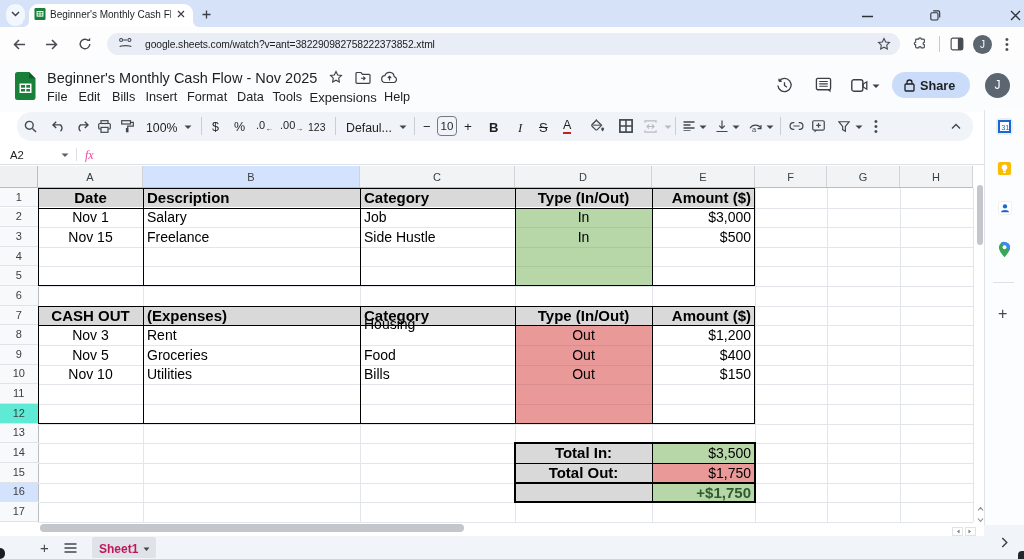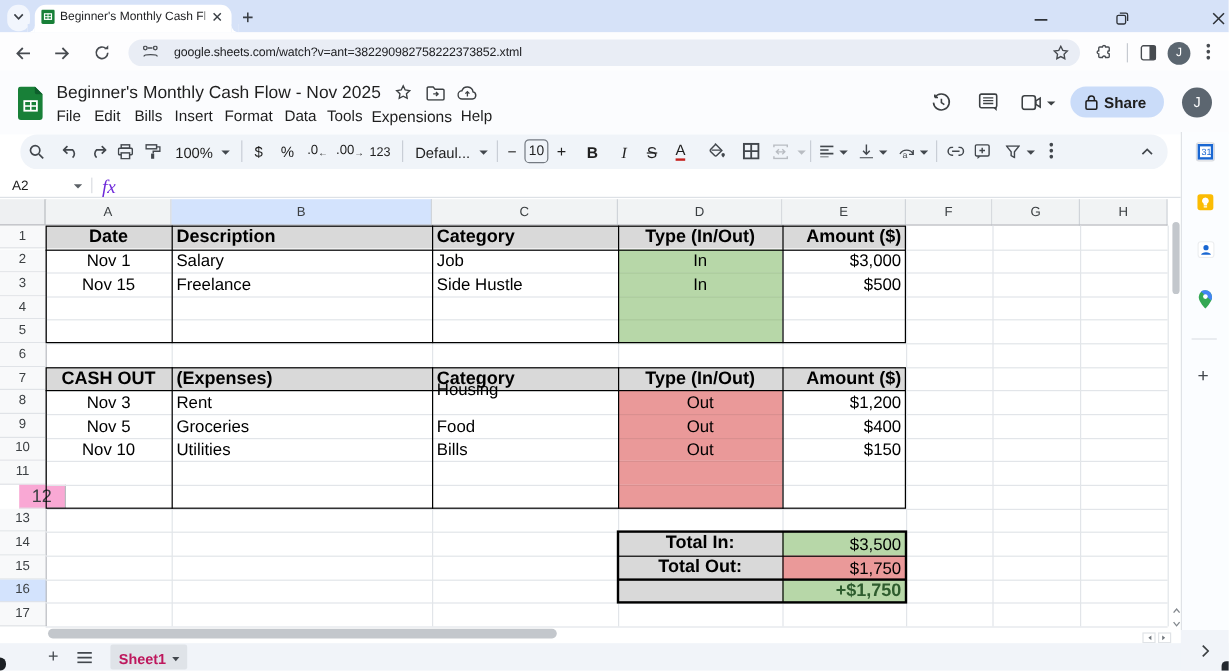--- a/index.html
+++ b/index.html
@@ -234,21 +234,21 @@
 <div class="abs" style="left:873px;top:119px;font-size:11px;color:#42474d;line-height:4.8px;text-align:center;width:6px">•<br>•<br>•</div>
 <svg class="abs" style="left:951px;top:123px" width="10" height="7" viewBox="0 0 10 7">
       <path d="M1 5.5 L5 1.5 L9 5.5" fill="none" stroke="#42474d" stroke-width="1.4"></path>
     </svg>
 <div class="abs" style="left:0;top:141px;width:984px;height:24.3px;background:#fff;border-bottom:1px solid #dde1e6"></div>
 <div class="abs" style="left:10px;top:148.5px;font-size:11.3px;color:#1f1f1f">A2</div>
 <svg class="abs" style="left:61px;top:152.5px" width="8" height="5" viewBox="0 0 8 5">
       <path d="M0.5 0.5 L4 4 L7.5 0.5 Z" fill="#5b6066"></path>
     </svg>
 <div class="abs" style="left:76px;top:148px;width:1px;height:13px;background:#dadde1"></div>
-<div class="abs" style="left:85px;top:147.5px;font-size:16px;font-style:italic;font-family:'Liberation Serif',serif;color:#6d28d9">fx</div>
+<div class="abs" style="left:85px;top:147.5px;font-size:12px;font-style:italic;font-family:'Liberation Serif',serif;color:#ec4899">fx</div>
 <div class="abs" style="left:0;top:166.3px;width:984px;height:369px;background:#fff"></div>
 <div class="abs" style="left:0;top:166.3px;width:38.5px;height:21.5px;background:#eef0f2;border-right:2.5px solid #b9bcc0;border-bottom:1px solid #caccd0"></div>
 <div class="cell ctr" style="left:38px;top:166.3px;width:105px;height:21.5px;background:#f1f3f4;border-right:1px solid #d0d4d9;font-size:11px;color:#3c4043">A</div>
 <div class="cell ctr" style="left:143px;top:166.3px;width:217px;height:21.5px;background:#d3e3fd;border-right:1px solid #d0d4d9;font-size:11px;color:#3c4043">B</div>
 <div class="cell ctr" style="left:360px;top:166.3px;width:155px;height:21.5px;background:#f1f3f4;border-right:1px solid #d0d4d9;font-size:11px;color:#3c4043">C</div>
 <div class="cell ctr" style="left:515px;top:166.3px;width:137px;height:21.5px;background:#f1f3f4;border-right:1px solid #d0d4d9;font-size:11px;color:#3c4043">D</div>
 <div class="cell ctr" style="left:652px;top:166.3px;width:103px;height:21.5px;background:#f1f3f4;border-right:1px solid #d0d4d9;font-size:11px;color:#3c4043">E</div>
 <div class="cell ctr" style="left:755px;top:166.3px;width:72px;height:21.5px;background:#f1f3f4;border-right:1px solid #d0d4d9;font-size:11px;color:#3c4043">F</div>
 <div class="cell ctr" style="left:827px;top:166.3px;width:73px;height:21.5px;background:#f1f3f4;border-right:1px solid #d0d4d9;font-size:11px;color:#3c4043">G</div>
 <div class="cell ctr" style="left:900px;top:166.3px;width:73px;height:21.5px;background:#f1f3f4;border-right:1px solid #d0d4d9;font-size:11px;color:#3c4043">H</div>
@@ -257,21 +257,21 @@
 <div class="cell ctr" style="left:0;top:207.5px;width:38.5px;height:19.7px;background:#f8f9fa;border-right:1.5px solid #b9bcc0;border-bottom:1px solid #e0e3e7;font-size:11px;color:#3c4043">2</div>
 <div class="cell ctr" style="left:0;top:227.1px;width:38.5px;height:19.6px;background:#f8f9fa;border-right:1.5px solid #b9bcc0;border-bottom:1px solid #e0e3e7;font-size:11px;color:#3c4043">3</div>
 <div class="cell ctr" style="left:0;top:246.8px;width:38.5px;height:19.6px;background:#f8f9fa;border-right:1.5px solid #b9bcc0;border-bottom:1px solid #e0e3e7;font-size:11px;color:#3c4043">4</div>
 <div class="cell ctr" style="left:0;top:266.4px;width:38.5px;height:19.7px;background:#f8f9fa;border-right:1.5px solid #b9bcc0;border-bottom:1px solid #e0e3e7;font-size:11px;color:#3c4043">5</div>
 <div class="cell ctr" style="left:0;top:286.1px;width:38.5px;height:19.6px;background:#f8f9fa;border-right:1.5px solid #b9bcc0;border-bottom:1px solid #e0e3e7;font-size:11px;color:#3c4043">6</div>
 <div class="cell ctr" style="left:0;top:305.7px;width:38.5px;height:19.7px;background:#f8f9fa;border-right:1.5px solid #b9bcc0;border-bottom:1px solid #e0e3e7;font-size:11px;color:#3c4043">7</div>
 <div class="cell ctr" style="left:0;top:325.4px;width:38.5px;height:19.6px;background:#f8f9fa;border-right:1.5px solid #b9bcc0;border-bottom:1px solid #e0e3e7;font-size:11px;color:#3c4043">8</div>
 <div class="cell ctr" style="left:0;top:345.0px;width:38.5px;height:19.6px;background:#f8f9fa;border-right:1.5px solid #b9bcc0;border-bottom:1px solid #e0e3e7;font-size:11px;color:#3c4043">9</div>
 <div class="cell ctr" style="left:0;top:364.6px;width:38.5px;height:19.7px;background:#f8f9fa;border-right:1.5px solid #b9bcc0;border-bottom:1px solid #e0e3e7;font-size:11px;color:#3c4043">10</div>
 <div class="cell ctr" style="left:0;top:384.3px;width:38.5px;height:19.6px;background:#f8f9fa;border-right:1.5px solid #b9bcc0;border-bottom:1px solid #e0e3e7;font-size:11px;color:#3c4043">11</div>
-<div class="cell ctr" style="left:16px;top:403.9px;width:38.5px;height:19.7px;background:#f9a8d4;border-right:1.5px solid #b9bcc0;border-bottom:1px solid #e0e3e7;font-size:15px;color:#3c4043">12</div>
+<div class="cell ctr" style="left:0;top:403.9px;width:38.5px;height:19.7px;background:#5eead4;border-right:1.5px solid #b9bcc0;border-bottom:1px solid #e0e3e7;font-size:11px;color:#3c4043">12</div>
 <div class="cell ctr" style="left:0;top:423.6px;width:38.5px;height:19.6px;background:#f8f9fa;border-right:1.5px solid #b9bcc0;border-bottom:1px solid #e0e3e7;font-size:11px;color:#3c4043">13</div>
 <div class="cell ctr" style="left:0;top:443.2px;width:38.5px;height:19.6px;background:#f8f9fa;border-right:1.5px solid #b9bcc0;border-bottom:1px solid #e0e3e7;font-size:11px;color:#3c4043">14</div>
 <div class="cell ctr" style="left:0;top:462.9px;width:38.5px;height:19.7px;background:#f8f9fa;border-right:1.5px solid #b9bcc0;border-bottom:1px solid #e0e3e7;font-size:11px;color:#3c4043">15</div>
 <div class="cell ctr" style="left:0;top:482.6px;width:38.5px;height:19.6px;background:#d3e3fd;border-right:1.5px solid #b9bcc0;border-bottom:1px solid #e0e3e7;font-size:11px;color:#3c4043">16</div>
 <div class="cell ctr" style="left:0;top:502.2px;width:38.5px;height:19.6px;background:#f8f9fa;border-right:1.5px solid #b9bcc0;border-bottom:1px solid #e0e3e7;font-size:11px;color:#3c4043">17</div>
 <div class="hline" style="left:38px;top:207.5px;width:935px"></div>
 <div class="hline" style="left:38px;top:227.1px;width:935px"></div>
 <div class="hline" style="left:38px;top:246.8px;width:935px"></div>
 <div class="hline" style="left:38px;top:266.4px;width:935px"></div>
 <div class="hline" style="left:38px;top:286.1px;width:935px"></div>

